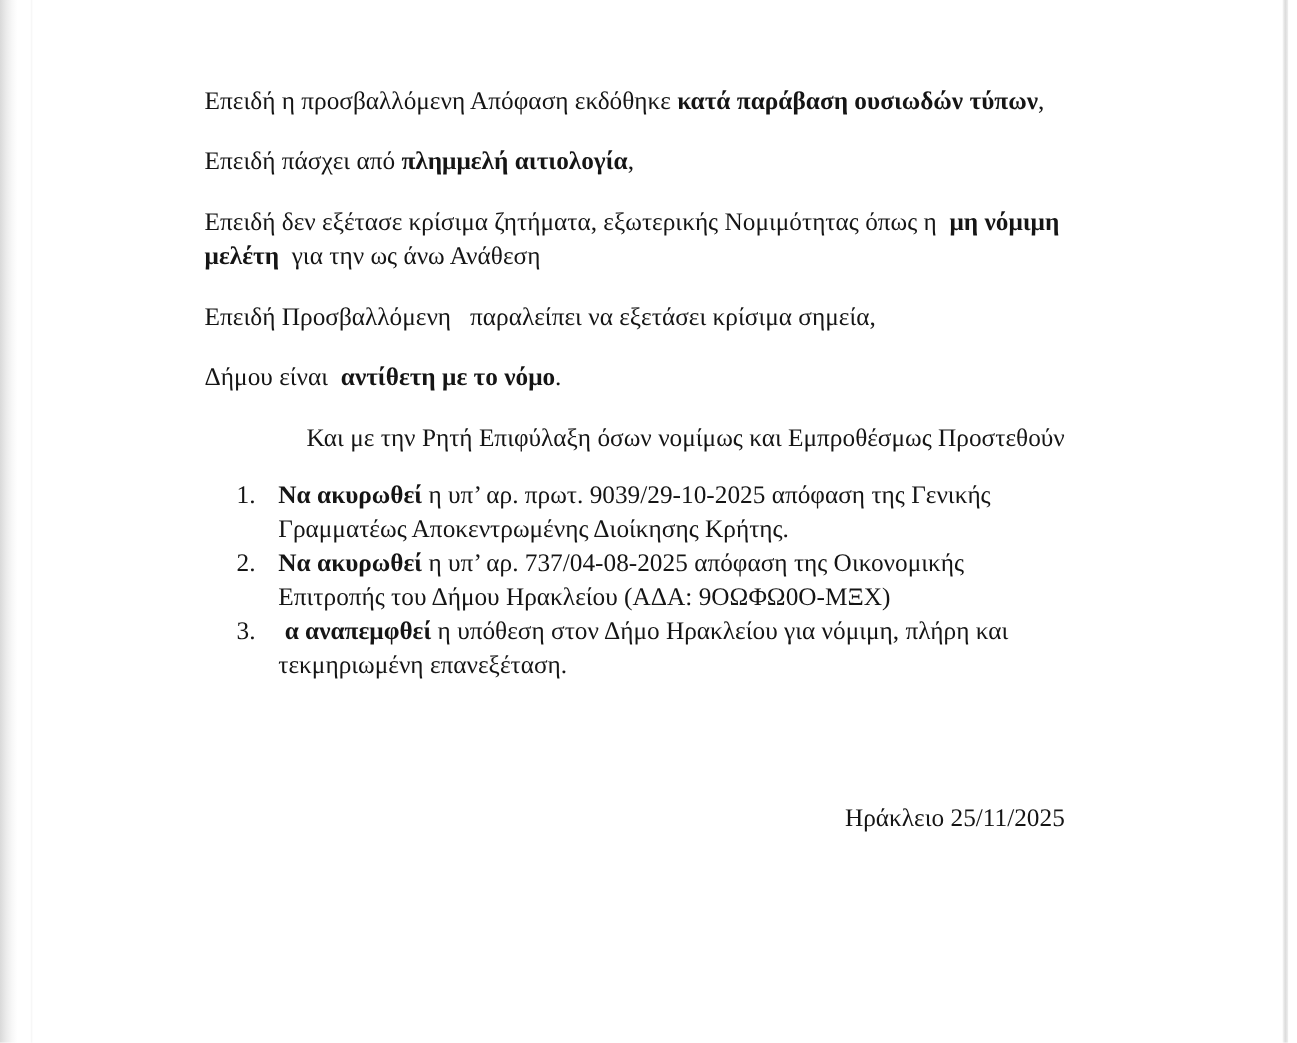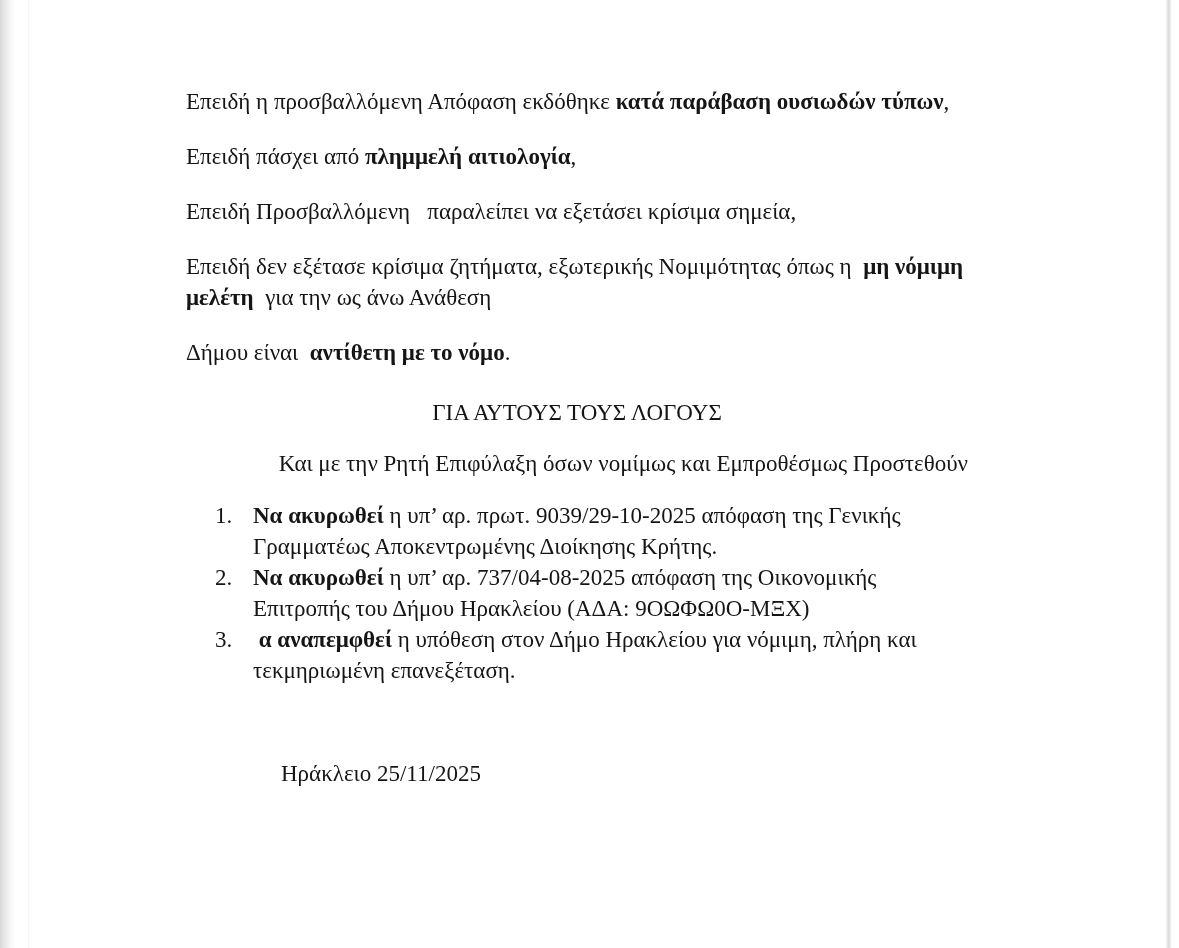--- a/index.html
+++ b/index.html
@@ -30,21 +30,21 @@
   }
   .edge-right {
     position: absolute;
     left: 1166px; top: 0; bottom: 0;
     width: 5px;
     background: linear-gradient(to right, #f5f5f5 0%, #dcdcdc 50%, #efefef 100%);
   }
   .content {
     position: absolute;
     left: 186px;
-    top: 10px;
+    top: 0;
     width: 782px;
     padding-top: 76px;
     font-size: 23px;
     line-height: 31px;
     text-align: left;
   }
   .para {
     margin: 0 0 24px 0;
     white-space: pre-wrap;
   }
@@ -80,46 +80,45 @@
   }
   .req .num {
     flex: 0 0 38px;
     white-space: pre;
   }
   .req .req-text {
     flex: 1 1 auto;
     white-space: pre-wrap;
   }
   .date-line {
-    margin: 72px 0 0 0;
-    text-align: left;
+    margin: 108px 0 0 0;
+    text-align: right;
     padding-left: 95px;
     white-space: pre-wrap;
   }
 </style>
 </head>
 <body>
 
 <div class="edge-left"></div>
 <div class="edge-left-line"></div>
 <div class="edge-right"></div>
 
 <div class="content">
 
   <p class="para"><span>Επειδή η προσβαλλόμενη Απόφαση εκδόθηκε </span><b>κατά παράβαση ουσιωδών τύπων</b><span>,</span></p>
 
   <p class="para"><span>Επειδή πάσχει από </span><b>πλημμελή αιτιολογία</b><span>,</span></p>
 
+  <p class="para"><span>Επειδή δεν εξέτασε κρίσιμα ζητήματα, εξωτερικής Νομιμότητας όπως η  </span><b>μη νόμιμη μελέτη</b><span>  για την ως άνω Ανάθεση</span></p>
+
   <p class="para"><span>Επειδή Προσβαλλόμενη   παραλείπει να εξετάσει κρίσιμα σημεία,</span><b></b><span></span></p>
-
-  <p class="para"><span>Επειδή δεν εξέτασε κρίσιμα ζητήματα, εξωτερικής Νομιμότητας όπως η  </span><b>μη νόμιμη μελέτη</b><span>  για την ως άνω Ανάθεση</span></p>
 
   <p class="para"><span>Δήμου είναι  </span><b>αντίθετη με το νόμο</b><span>.</span></p>
 
-  <p class="heading-reasons">ΓΙΑ ΑΥΤΟΥΣ ΤΟΥΣ ΛΟΓΟΥΣ</p>
 
   <p class="reservation">Και με την Ρητή Επιφύλαξη όσων νομίμως και Εμπροθέσμως Προστεθούν</p>
 
 
   <div class="request-list">
     <div class="req">
       <span class="num">1.</span>
       <div class="req-text"><b>Να ακυρωθεί</b><span> η υπ’ αρ. πρωτ. 9039/29-10-2025 απόφαση της Γενικής Γραμματέως Αποκεντρωμένης Διοίκησης Κρήτης.</span></div>
     </div>
     <div class="req">

